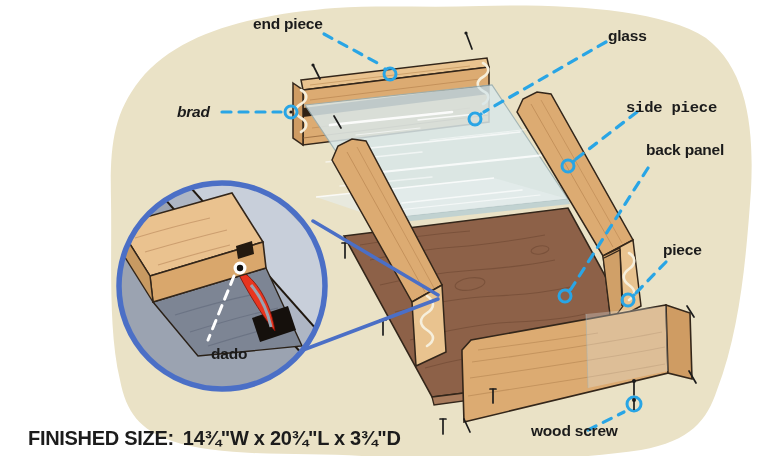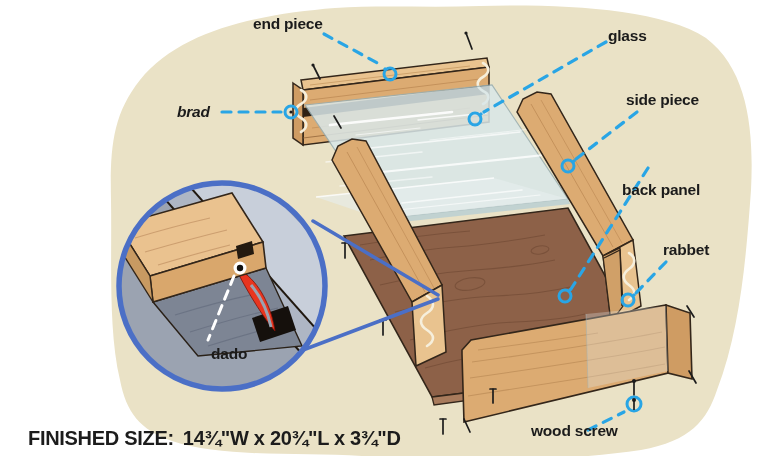--- a/index.html
+++ b/index.html
@@ -202,22 +202,22 @@
         </g>
     <circle cx="634" cy="400" r="2" fill="#1c1c1c" stroke="none"></circle>
   </g>
 
   <line x1="92" y1="468" x2="756" y2="468" stroke="#c6bda0" stroke-width="2.4" stroke-dasharray="3 6"></line>
 </svg>
 
   <div class="part-label" style="left:253px;top:16px;">end piece</div>
   <div class="part-label" style="left:177px;top:104px;font-style:italic;">brad</div>
   <div class="part-label" style="left:608px;top:28px;">glass</div>
-  <div class="part-label" style="left:626px;top:92px;">side piece</div>
-  <div class="part-label" style="left:622px;top:142px;margin-top:40px;">back panel</div>
-  <div class="part-label" style="left:663px;top:242px;">rabbet</div>
+  <div class="part-label" style="left:626px;top:101px;font-family:Liberation Mono, monospace;">side piece</div>
+  <div class="part-label" style="left:646px;top:142px;">back panel</div>
+  <div class="part-label" style="left:663px;top:242px;">piece</div>
   <div class="part-label" style="left:495px;top:423px;margin-left:36px;">wood screw</div>
   <div class="part-label" style="left:168px;top:346px;margin-left:43px;">dado</div>
 
   <div id="finished-size">
     <span>FINISHED SIZE:</span><span class="val">14¾"W x 20¾"L x 3¾"D</span>
   </div>
 </div>
 
 </body></html>

